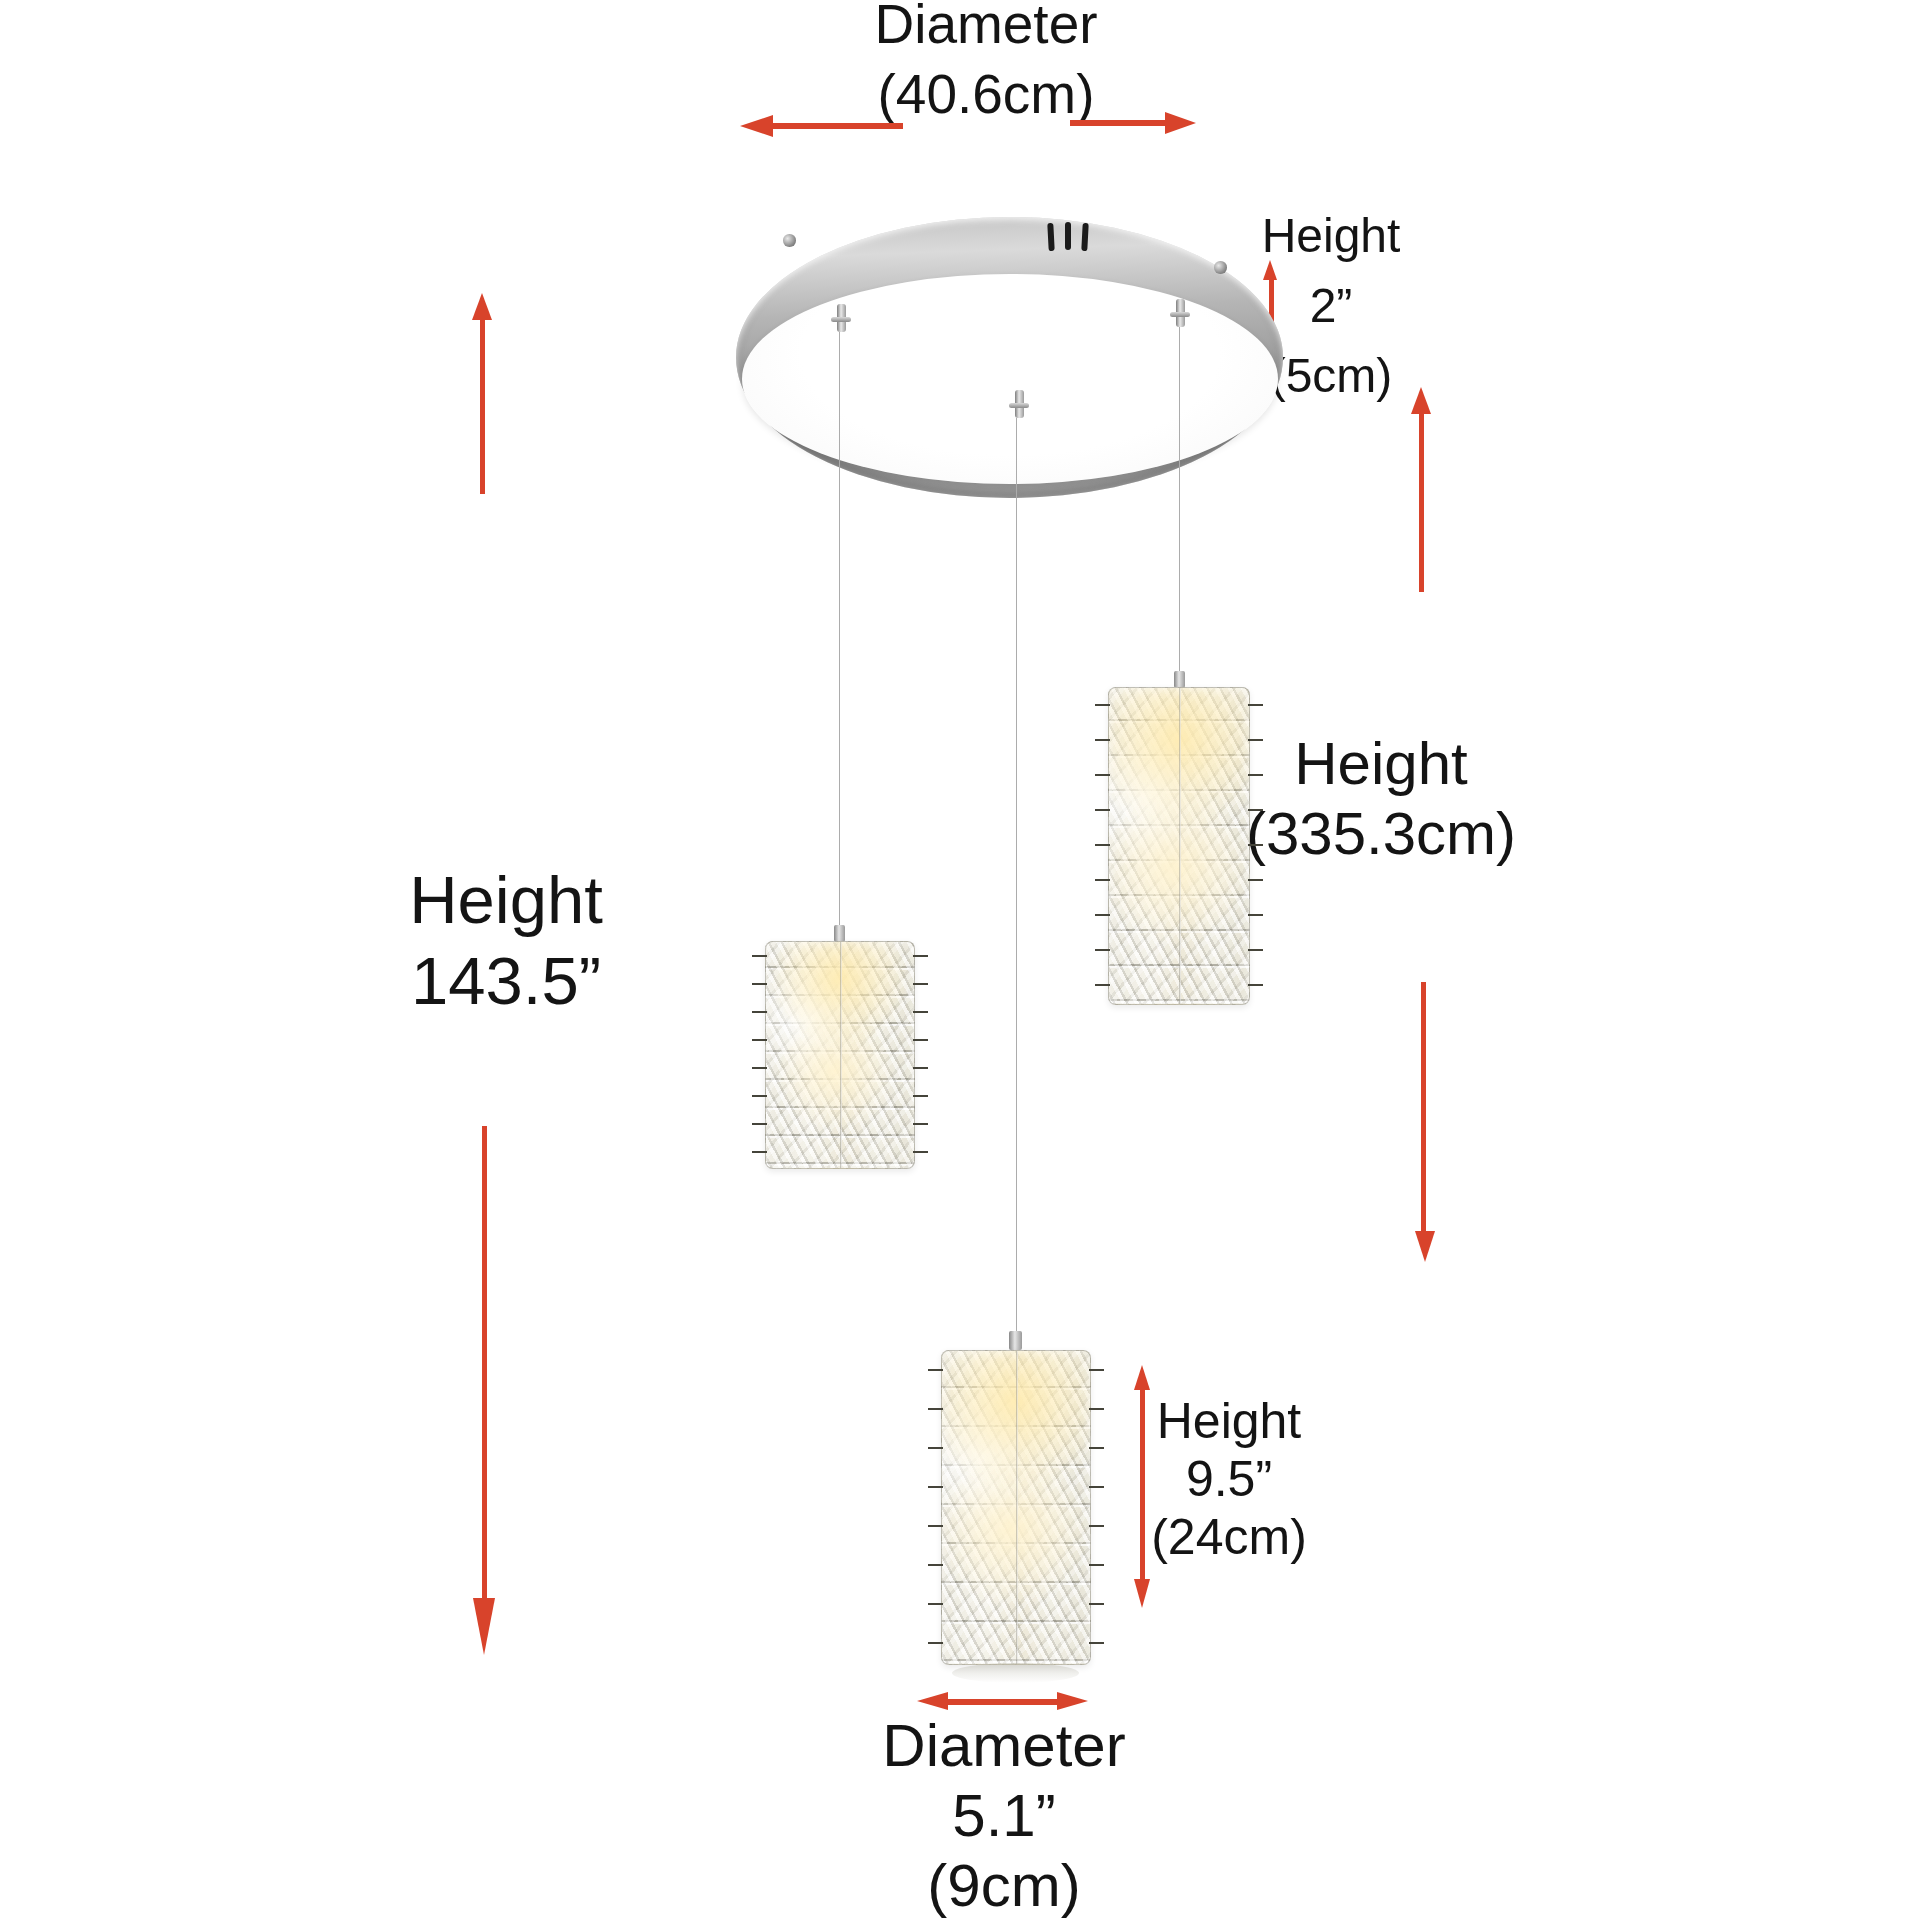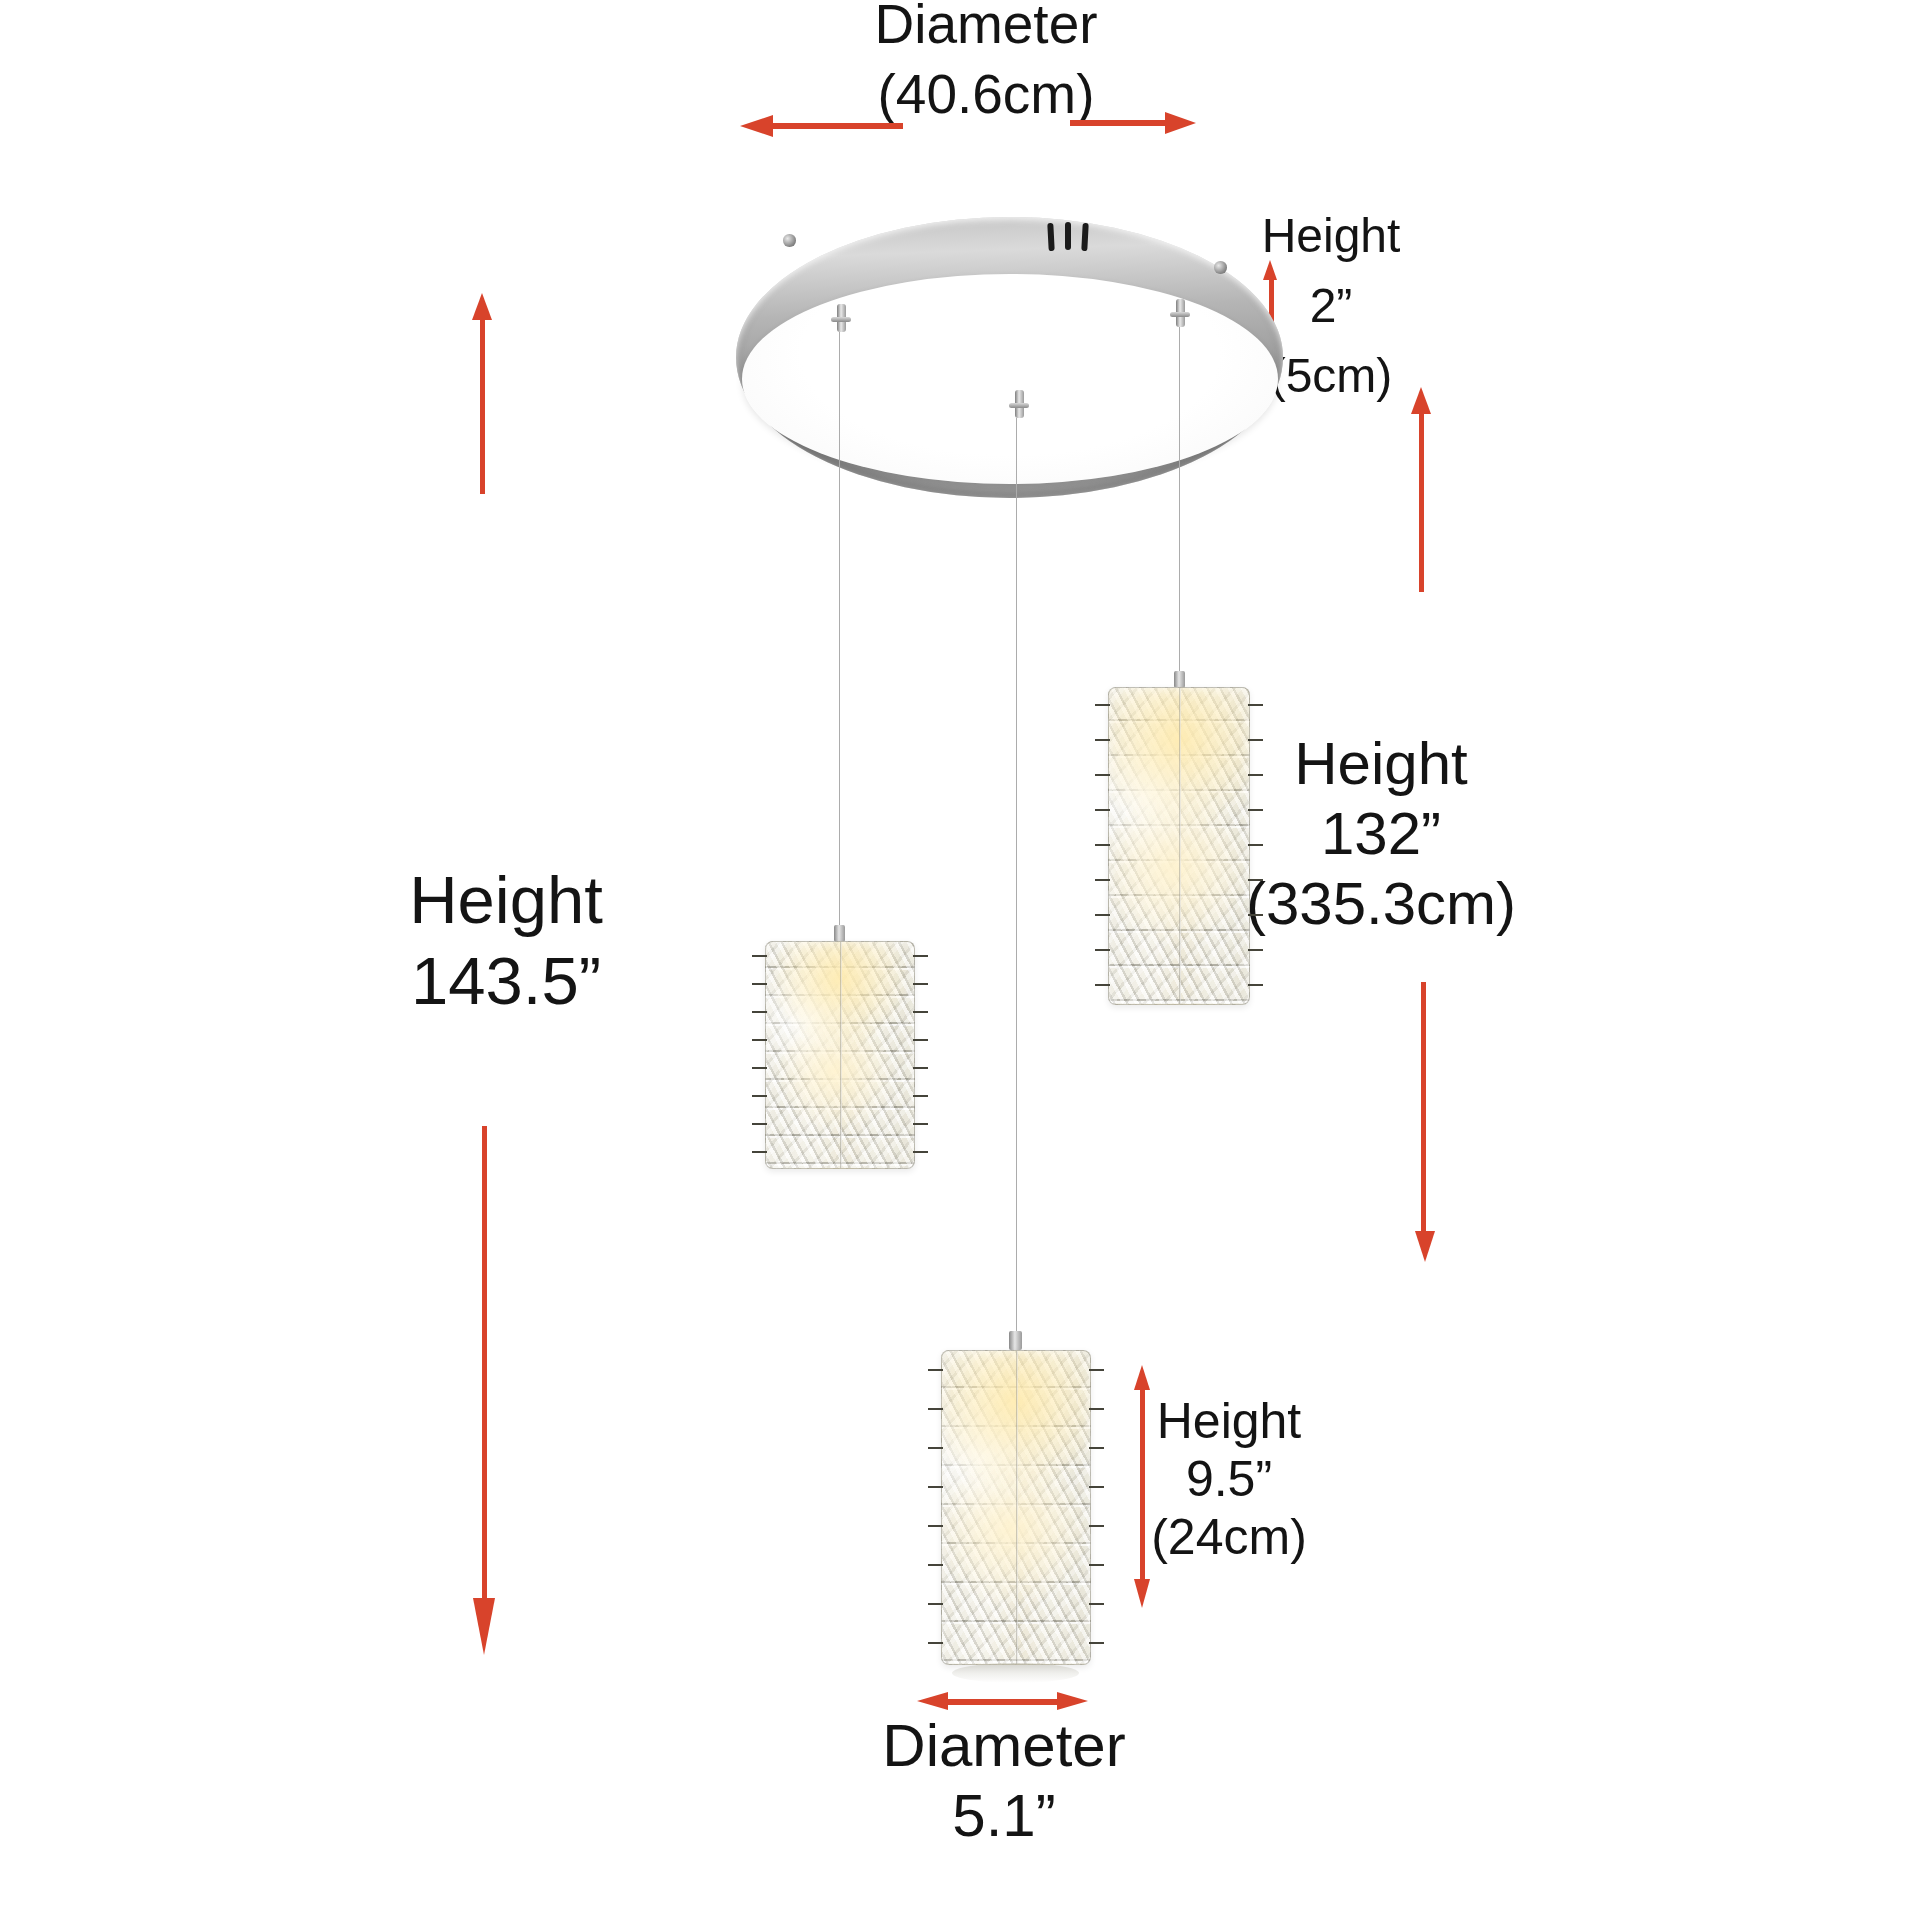--- a/index.html
+++ b/index.html
@@ -95,41 +95,41 @@
     <div>Height</div>
     <div>143.5”</div>
   </div>
   <div class="shaft" style="left:482px;top:1126px;width:5.3px;height:473px;"></div>
   <div class="tri head-s-long" style="left:473px;top:1598px;"></div>
 
   <div class="tri head-n" style="left:1411px;top:387px;"></div>
   <div class="shaft" style="left:1419px;top:412px;width:4.8px;height:180px;"></div>
   <div class="dimtext t-right" style="left:1381px;top:729px;">
     <div>Height</div>
-    <div>132”</div>
     <div>(335.3cm)</div>
   </div>
   <div class="shaft" style="left:1421px;top:982px;width:4.8px;height:250px;"></div>
   <div class="tri head-s-med" style="left:1415px;top:1231px;"></div>
 
   <div class="tri head-n-95" style="left:1134px;top:1365px;"></div>
   <div class="shaft" style="left:1140px;top:1388px;width:4.8px;height:193px;"></div>
   <div class="tri head-s-95" style="left:1134px;top:1579px;"></div>
   <div class="dimtext t-h95" style="left:1229px;top:1392px;">
     <div>Height</div>
     <div>9.5”</div>
     <div>(24cm)</div>
   </div>
 
   <div class="tri head-w-b" style="left:917px;top:1692px;"></div>
   <div class="shaft" style="left:947px;top:1699px;width:110px;height:5.8px;"></div>
   <div class="tri head-e-b" style="left:1057px;top:1692px;"></div>
   <div class="dimtext t-bottom" style="left:1004px;top:1711px;">
     <div>Diameter</div>
     <div>5.1”</div>
+    <div>(9cm)</div>
   </div>
 
   <div class="canopy-band"></div>
   <div class="canopy-face"></div>
   <div class="slit" style="left:1048px;top:223px;transform:rotate(-3deg);"></div>
   <div class="slit" style="left:1065px;top:222px;"></div>
   <div class="slit" style="left:1082px;top:223px;transform:rotate(3deg);"></div>
   <div class="screw" style="left:783px;top:234px;"></div>
   <div class="screw" style="left:1214px;top:261px;"></div>
   <div class="fitting" style="left:837px;top:304px;"></div>

